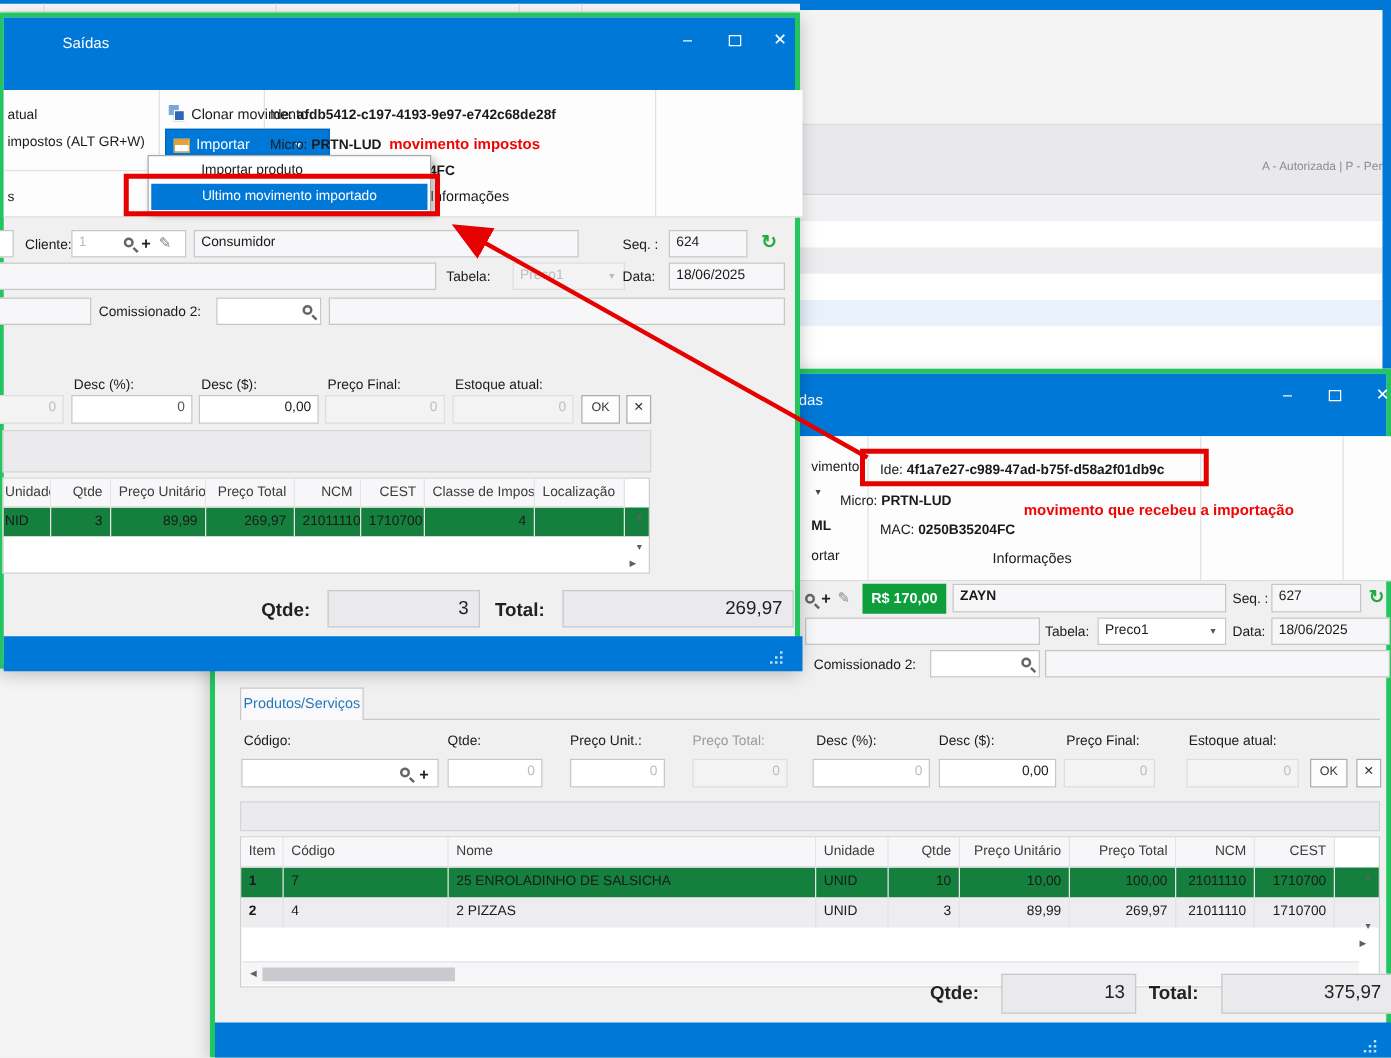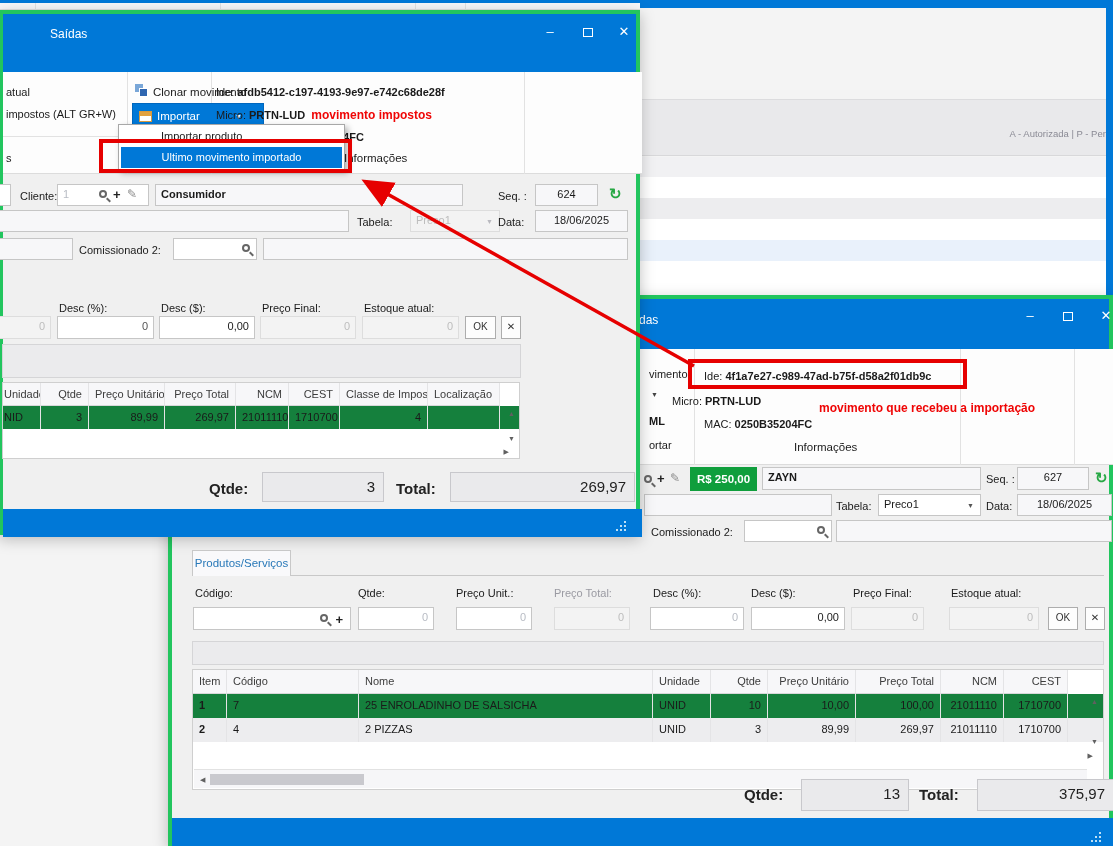--- a/index.html
+++ b/index.html
@@ -11,21 +11,21 @@
   .wtitle{position:absolute;font-size:12px;color:#fff;white-space:nowrap}
   .tbtn{position:absolute;width:32px;height:24px;color:#fff;text-align:center;line-height:22px;font-size:13px}
   .maxglyph{display:inline-block;width:10px;height:9px;border:1px solid #fff;margin-top:7px}
   .toolbar{position:absolute;background:#fdfdfd;border-bottom:1px solid #dcdcdc}
   .vsep{position:absolute;width:1px;background:#e2e2e2}
   .lbl{position:absolute;white-space:nowrap;color:#1a1a1a}
   .frag{position:absolute;white-space:nowrap;color:#1a1a1a}
   .fld{position:absolute;background:#fff;border:1px solid #c6c6c6;padding:3px 5px;white-space:nowrap;overflow:hidden;color:#1a1a1a}
   .fld.dis{background:#f3f3f3;color:#bdbdbd;border-color:#ddd}
   .fld.num{text-align:right}
-  .fld.ctr{text-align:center}
+  .fld.ctr{text-align:left}
   .fld.ghost{color:#b8bcc4}
   .btn{position:absolute;background:#fdfdfd;border:1px solid #adadad;text-align:center;font-size:10px;color:#333;line-height:20px}
   .bluebtn{position:absolute;background:#0078d7;color:#fff;border:1px solid #0067be}
   .redbox{position:absolute;border:4px solid #e60000;z-index:60;pointer-events:none}
   .redtext{color:#ef0505;font-weight:bold}
   .b{font-weight:bold}
   .grid{position:absolute;background:#fff;border:1px solid #cfcfcf}
   .grow{display:grid;align-items:center}
   .gcell{padding:0 6px;height:100%;line-height:23px;border-right:1px solid #e4e4e6;white-space:nowrap;overflow:hidden}
   .ghead .gcell{color:#3c3c3c;background:#f7f7f9;border-bottom:1px solid #d8d8da}
@@ -95,21 +95,21 @@
     <div class="lbl" style="left:532px;top:21px"><span>Ide:</span> <span class="b">4f1a7e27-c989-47ad-b75f-d58a2f01db9c</span></div>
     <div class="lbl" style="left:500px;top:46px"><span>Micro:</span> <span class="b">PRTN-LUD</span></div>
     <div class="lbl redtext" style="left:647px;top:52px;font-size:12px">movimento que recebeu a importação</div>
     <div class="lbl" style="left:532px;top:69px"><span>MAC:</span> <span class="b">0250B35204FC</span></div>
     <div class="lbl" style="left:622px;top:92px;font-size:11.5px">Informações</div>
   </div>
 
   <span class="mag" style="left:472px;top:176px"></span>
   <span class="plus" style="left:485px;top:173px">+</span>
   <span class="pencil" style="left:498px;top:172px">✎</span>
-  <div class="abs" style="left:518px;top:168px;width:67px;height:24px;background:#0f9e3c;color:#fff;font-weight:bold;text-align:center;line-height:24px;font-size:11.5px">R$ 250,00</div>
+  <div class="abs" style="left:518px;top:168px;width:67px;height:24px;background:#0f9e3c;color:#fff;font-weight:bold;text-align:center;line-height:24px;font-size:11.5px">R$ 170,00</div>
   <div class="fld" style="left:590px;top:168px;width:219px;height:23px;font-weight:600;background:#f7f7f9">ZAYN</div>
   <div class="lbl" style="left:814px;top:174px">Seq. :</div>
   <div class="fld ctr" style="left:845px;top:168px;width:72px;height:23px;background:#f7f7f9">627</div>
   <span class="refresh" style="left:923px;top:171px">↻</span>
 
   <div class="fld" style="left:472px;top:195px;width:188px;height:22px;background:#f7f7f9"></div>
   <div class="lbl" style="left:664px;top:201px">Tabela:</div>
   <div class="fld" style="left:706px;top:195px;width:103px;height:22px"><span>Preco1</span><span class="combo-arrow" style="right:6px;top:7px">▼</span></div>
   <div class="lbl" style="left:814px;top:201px">Data:</div>
   <div class="fld ctr" style="left:845px;top:195px;width:95px;height:22px;background:#f7f7f9">18/06/2025</div>
@@ -233,21 +233,21 @@
     <div class="lbl b" style="left:334px;top:59px">04FC</div>
     <div class="lbl" style="left:341px;top:80px;font-size:11.5px">Informações</div>
   </div>
 
   <div class="fld" style="left:-4px;top:170px;width:12px;height:22px"></div>
   <div class="lbl" style="left:17px;top:176px">Cliente:</div>
   <div class="fld ghost" style="left:54px;top:170px;width:92px;height:22px">1</div>
   <span class="mag" style="left:96px;top:176px"></span>
   <span class="plus" style="left:110px;top:174px">+</span>
   <span class="pencil" style="left:124px;top:173px">✎</span>
-  <div class="fld" style="left:152px;top:170px;width:308px;height:22px;font-weight:700;background:#f7f7f9">Consumidor</div>
+  <div class="fld" style="left:152px;top:170px;width:308px;height:22px;font-weight:400;background:#f7f7f9">Consumidor</div>
   <div class="lbl" style="left:495px;top:176px">Seq. :</div>
   <div class="fld ctr" style="left:532px;top:170px;width:63px;height:22px;background:#f7f7f9">624</div>
   <span class="refresh" style="left:606px;top:172px">↻</span>
 
   <div class="fld" style="left:-4px;top:196px;width:350px;height:22px;background:#f7f7f9"></div>
   <div class="lbl" style="left:354px;top:202px">Tabela:</div>
   <div class="fld dis" style="left:407px;top:196px;width:90px;height:22px"><span>Preco1</span><span class="combo-arrow" style="right:6px;top:7px;color:#b9b9bf">▼</span></div>
   <div class="lbl" style="left:495px;top:202px">Data:</div>
   <div class="fld ctr" style="left:532px;top:196px;width:93px;height:22px;background:#f7f7f9">18/06/2025</div>
 

